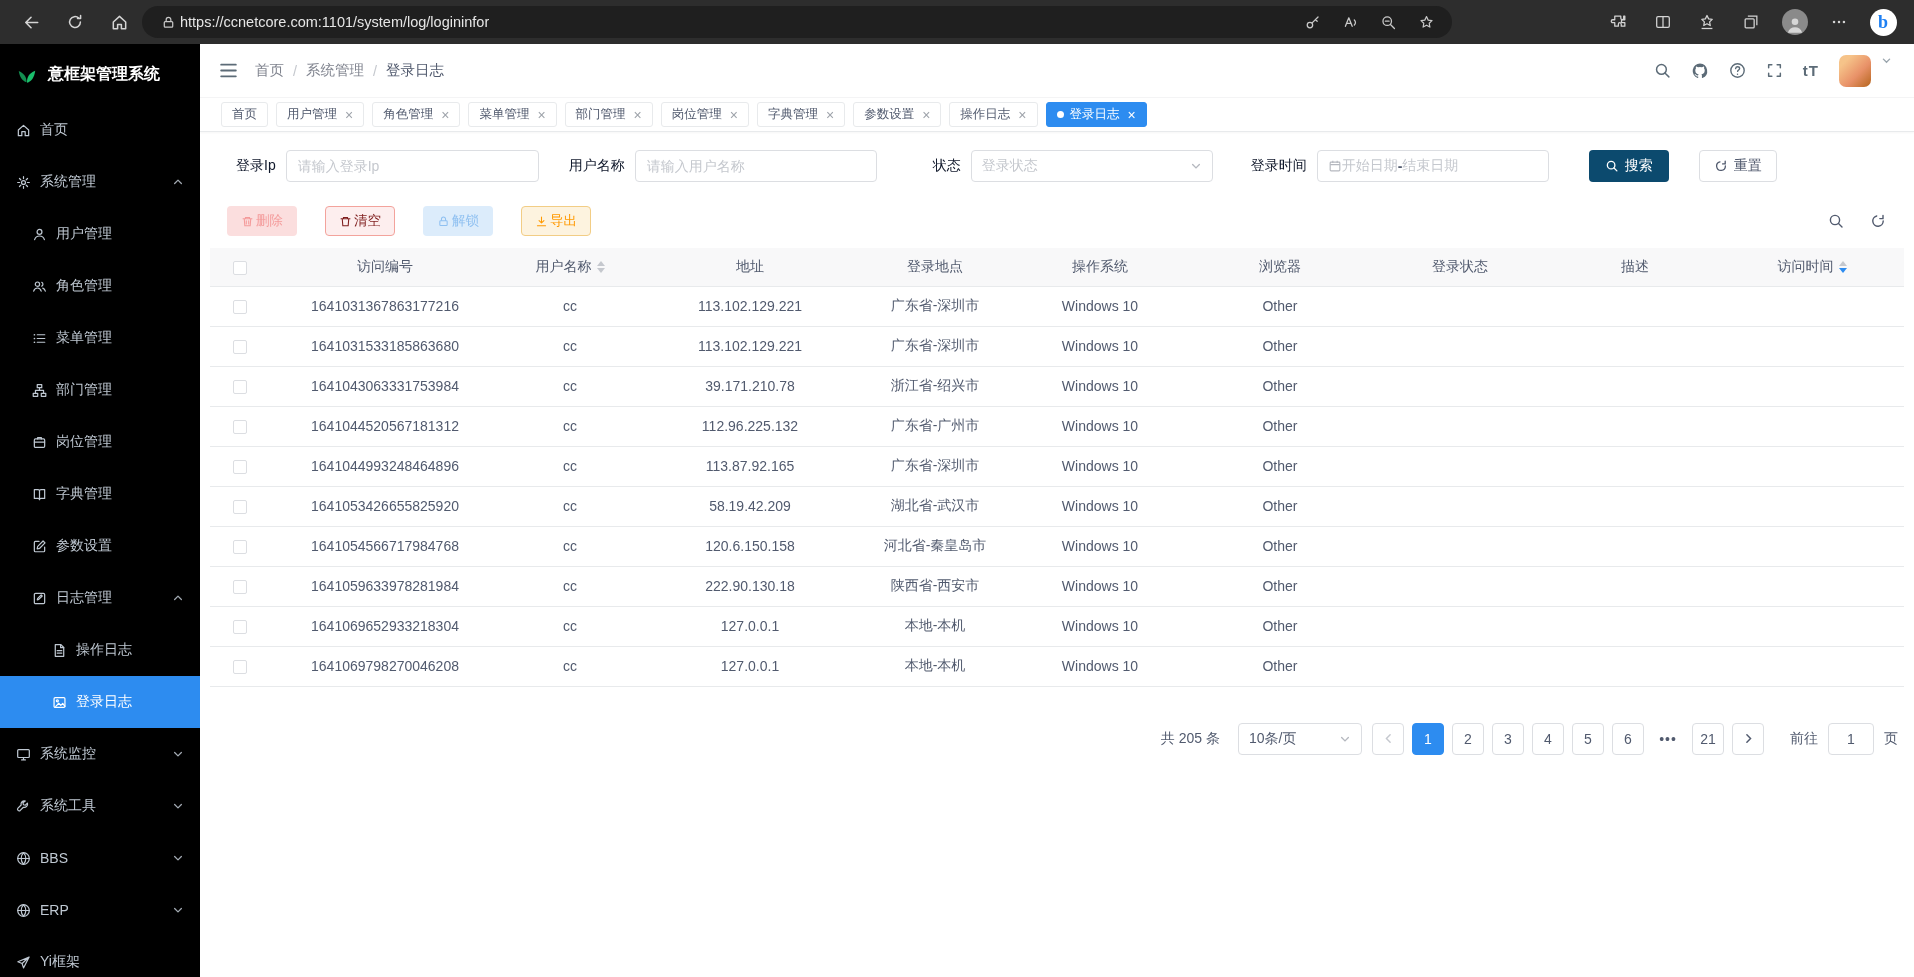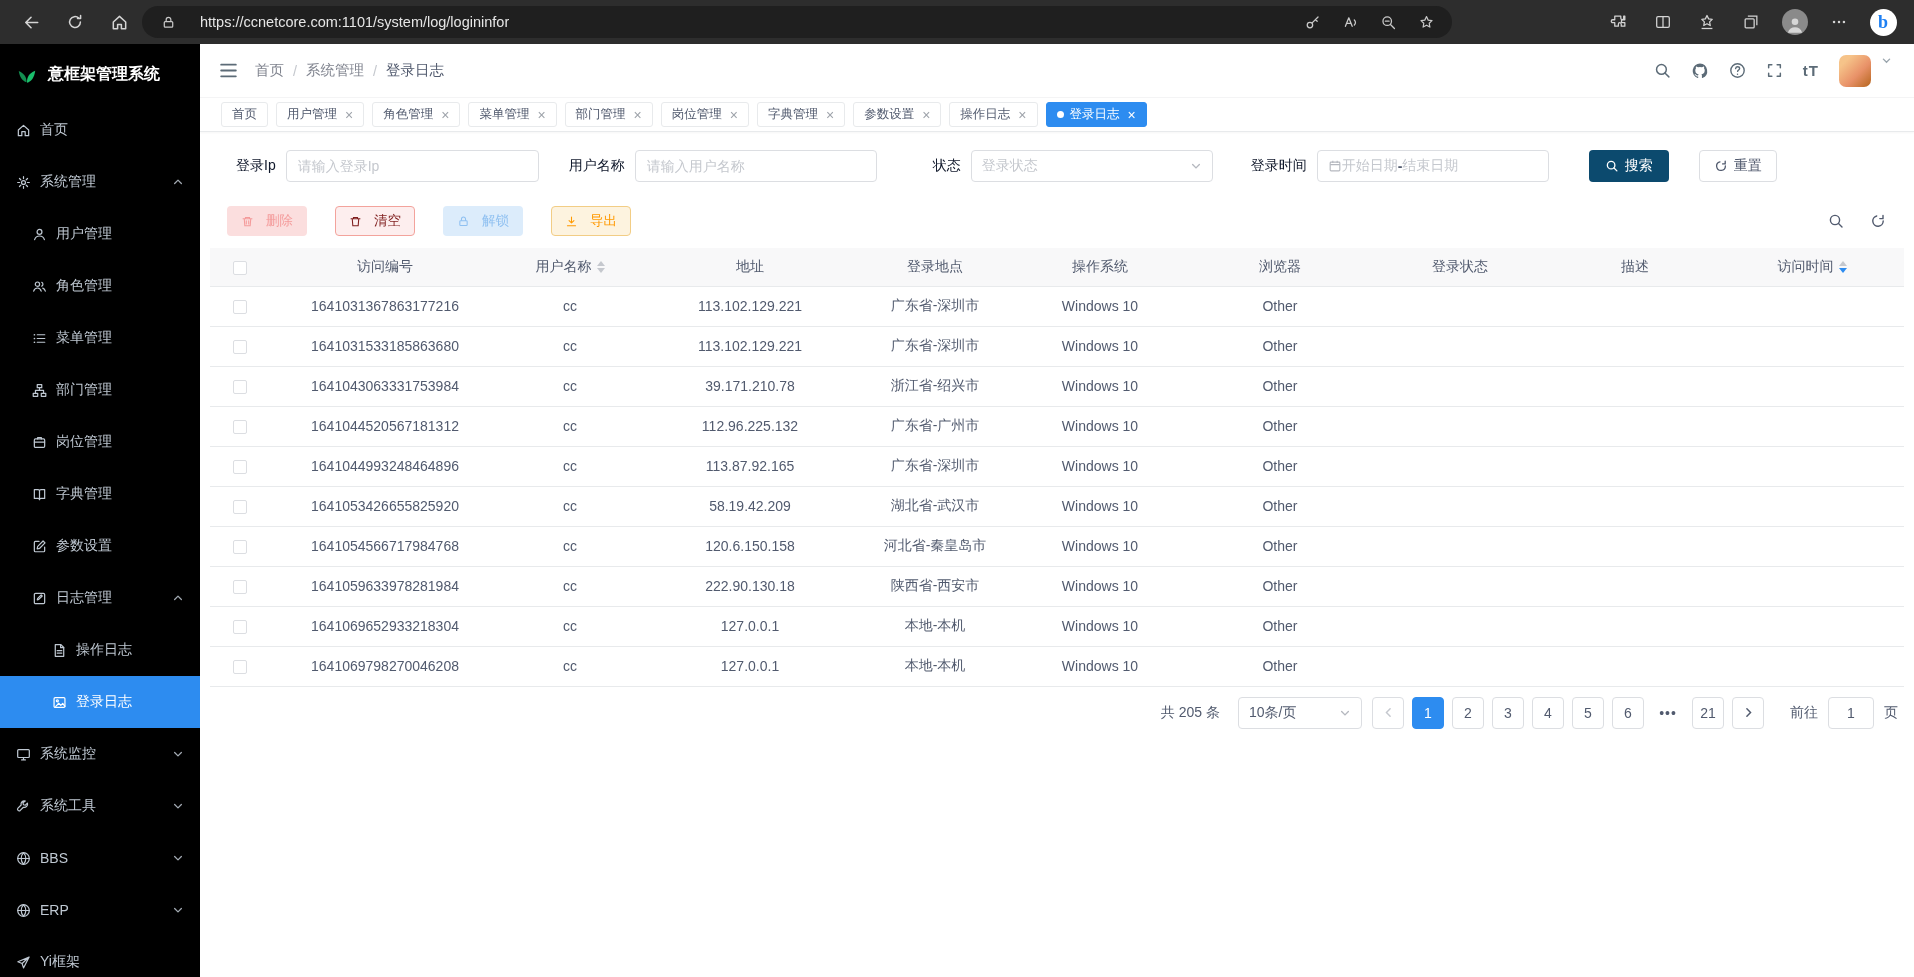--- a/index.html
+++ b/index.html
@@ -3,21 +3,21 @@
 <meta charset="utf-8">
 <style>
   *{margin:0;padding:0;box-sizing:border-box}
   html,body{width:1914px;height:977px;overflow:hidden}
   body{font-family:"Liberation Sans","DejaVu Sans",sans-serif;font-size:14px;color:#515a6e;background:#fff}
   svg{display:block}
 
   
   .browser-bar{height:44px;background:#2d2d2d;display:flex;align-items:center;padding:0 10px;gap:2px;color:#d4d4d4}
   .bicon{width:42px;height:34px;border-radius:6px;display:flex;align-items:center;justify-content:center;cursor:pointer;flex:0 0 auto}
-  .url-pill{width:1310px;height:32px;background:#1f1f1f;border-radius:16px;display:flex;align-items:center;padding:0 14px;gap:20px;color:#e6e6e6;flex:0 0 auto}
+  .url-pill{width:1310px;height:32px;background:#1f1f1f;border-radius:16px;display:flex;align-items:center;padding:0 14px;gap:0;color:#e6e6e6;flex:0 0 auto}
   .url-text{font-size:14.5px;white-space:nowrap;overflow:hidden}
   .pill-right{margin-left:auto;display:flex;align-items:center;gap:14px}
   .picon{display:flex;align-items:center;justify-content:center;width:24px;height:24px;cursor:pointer;color:#c9c9c9}
   .bspacer{flex:1}
   .bing-badge{width:27px;height:27px;border-radius:50%;background:#fff;color:#1d7ff3;font-weight:700;font-size:18px;display:flex;align-items:center;justify-content:center;font-family:"Liberation Serif","DejaVu Serif",serif}
   .profile-badge{width:26px;height:26px;border-radius:50%;background:#8a8a8a;display:flex;align-items:end;justify-content:center;overflow:hidden}
 
   
   .app{display:flex;height:933px}
 
@@ -70,41 +70,41 @@
   .daterange .cal{color:#b5b8bf;display:flex}
   .range-sep{color:#515a6e;font-weight:700}
   .w253{width:253px}.w242{width:242px}.w232{width:232px}
   .ml30{margin-left:30px}.ml56{margin-left:56px}.ml38{margin-left:38px}.ml40{margin-left:40px}
   .btn{height:32px;border-radius:4px;display:inline-flex;align-items:center;justify-content:center;gap:6px;font-size:14px;cursor:pointer;border:1px solid transparent;white-space:nowrap}
   .btn-primary{background:#0c4a6e;color:#fff;width:80px}
   .btn-default{background:#fff;border-color:#dcdee2;color:#515a6e;width:78px;margin-left:30px}
 
   
   .toolbar{display:flex;align-items:center;gap:28px;padding:6px 18px 12px 17px}
-  .tbtn{height:30px;padding:0 13px;border-radius:4px;display:inline-flex;align-items:center;gap:12px;font-size:13.5px;cursor:pointer;border:1px solid transparent;white-space:nowrap}
+  .tbtn{height:30px;padding:0 13px;border-radius:4px;display:inline-flex;align-items:center;gap:2px;font-size:13.5px;cursor:pointer;border:1px solid transparent;white-space:nowrap}
   .tbtn.delete{background:#fbdede;color:#f49a9a}
   .tbtn.clear{background:#fdeeee;border-color:#f3a39c;color:#7f1d1d}
   .tbtn.unlock{background:#dcecfb;color:#8fc0f1}
   .tbtn.export{background:#fdf3df;border-color:#f2cd85;color:#ff9900}
   .toolbar-right{margin-left:auto;display:flex;align-items:center;gap:26px;color:#515a6e}
   .toolbar-right .hicon{color:#515a6e}
 
   
   table{width:100%;border-collapse:collapse;table-layout:fixed;font-size:14px}
   thead th{background:#f8f8f9;height:38px;font-weight:400;color:#515a6e;border-bottom:1px solid #e8eaec;text-align:center;white-space:nowrap;cursor:pointer}
   tbody td{height:40px;border-bottom:1px solid #e8eaec;text-align:center;color:#515a6e;white-space:nowrap;overflow:hidden}
   .checkbox{width:14px;height:14px;border:1px solid #dcdee2;border-radius:2px;background:#fff;display:inline-block;vertical-align:middle;cursor:pointer}
   .sorter{display:inline-flex;flex-direction:column;margin-left:5px;vertical-align:middle;gap:2px}
   .sorter i{width:0;height:0;border-left:4.5px solid transparent;border-right:4.5px solid transparent;display:block}
   .sorter .up{border-bottom:5.5px solid #c5c8ce}
   .sorter .down{border-top:5.5px solid #c5c8ce}
   .sorter.desc .down{border-top-color:#2d8cf0}
 
   
-  .pagination{display:flex;align-items:center;justify-content:flex-end;padding:10px 6px 0 0;font-size:14px;color:#515a6e}
+  .pagination{display:flex;align-items:center;justify-content:flex-end;padding:36px 6px 0 0;font-size:14px;color:#515a6e}
   .pagination .total{margin-right:18px}
   .psize{width:124px;margin-right:10px}
   .pages{display:flex;gap:8px;margin:0 8px}
   .page-btn{min-width:32px;height:32px;border:1px solid #dcdee2;border-radius:4px;background:#fff;display:flex;align-items:center;justify-content:center;cursor:pointer;padding:0 4px;color:#515a6e}
   .page-btn.active{background:#2d8cf0;border-color:#2d8cf0;color:#fff}
   .page-btn.disabled{color:#c5c8ce}
   .page-btn.ellipsis{border:none;letter-spacing:1px}
   .goto-label{margin:0 10px 0 26px}
   .goto-input{width:46px;height:32px;border:1px solid #dcdee2;border-radius:4px;text-align:center;font-size:14px;color:#515a6e;outline:none;margin-right:10px}
 </style>

